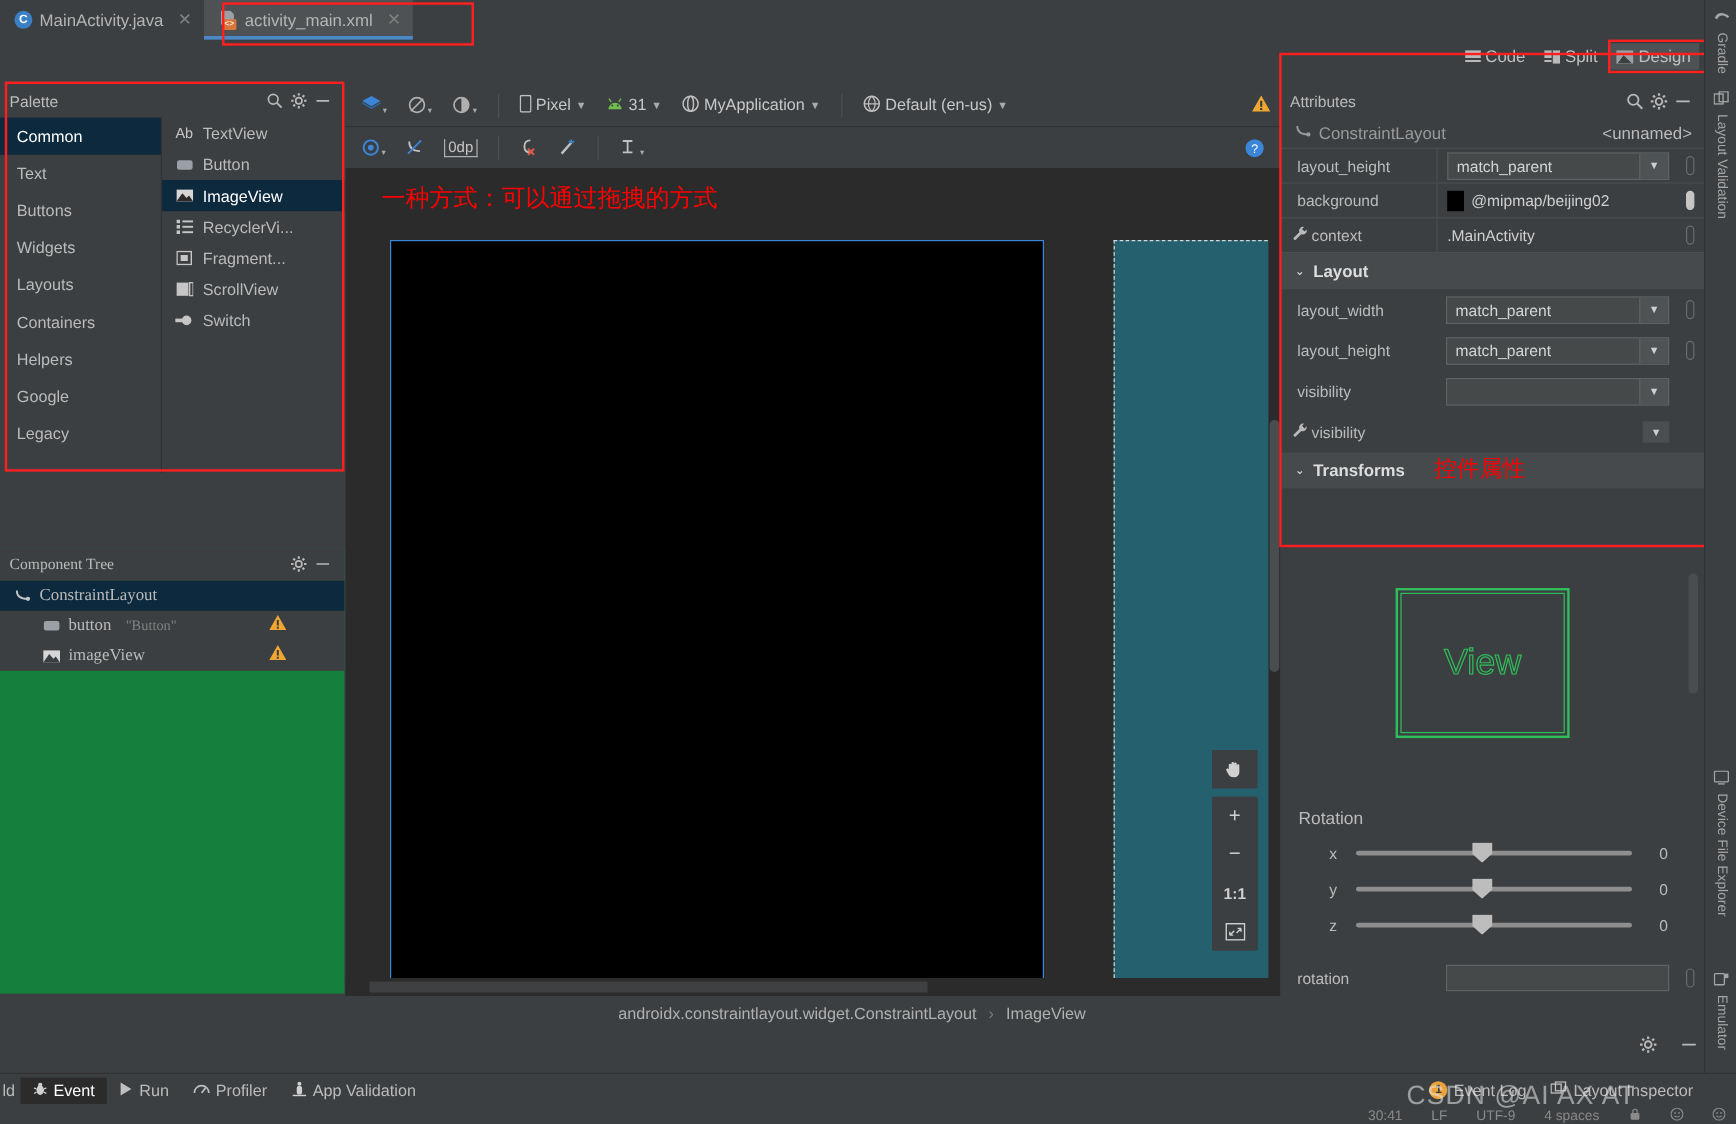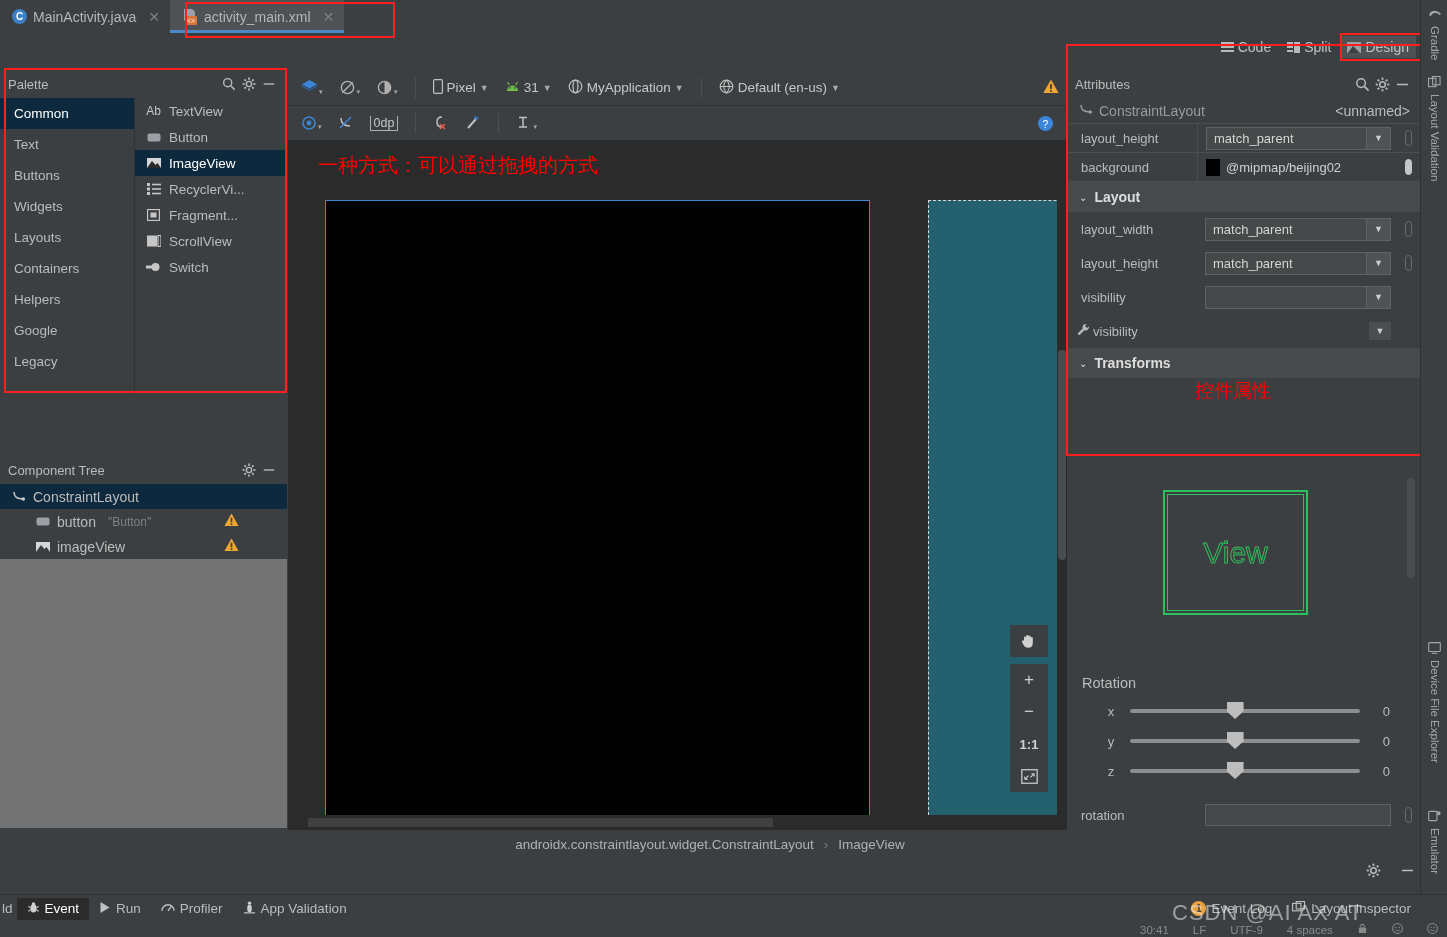--- a/index.html
+++ b/index.html
@@ -82,21 +82,21 @@
   .pal-body { display: flex; height: 296px; background: #3c3f41; }
   .pal-cats { width: 135px; background: #3c3f41; border-right: 1px solid #2f3133; }
   .pal-cat { height: 31px; display: flex; align-items: center; padding-left: 14px; font-size: 13.5px; color: #bbbbbb; }
   .pal-cat.sel { background: #0d293e; color: #ffffff; }
   .pal-items { flex: 1; }
   .pal-item { height: 26px; display: flex; align-items: center; gap: 7px; padding-left: 10px; font-size: 13.5px; color: #bbbbbb; }
   .pal-item.sel { background: #0d293e; color: #ffffff; }
   .gi { width: 17px; display: inline-flex; align-items: center; justify-content: center; }
 
   #comptree {
-    position: absolute; left: 0; top: 456px; width: 287px; height: 372px; background: #737373;
+    position: absolute; left: 0; top: 456px; width: 287px; height: 372px; background: #15803d; font-family: Liberation Serif, serif;
   }
   .ct-body { background: #3c3f41; }
   .ct-row { height: 25px; display: flex; align-items: center; gap: 6px; padding-left: 10px; font-size: 14px; }
   .ct-row.sel { background: #0d293e; }
   .ct-row .indent { width: 18px; }
   .ct-quote { color: #808080; font-size: 12px; margin-left: 6px; }
 
   
   #designtools {
     position: absolute; left: 288px; top: 70px; width: 779px; height: 70px; background: #3c3f41;
@@ -705,20 +705,36 @@
     <div class="at-row">
       <span class="at-label">background</span>
       <span class="at-divider"></span>
       <span class="at-val">
         <span class="swatch"></span>
         <span>@mipmap/beijing02</span>
         <span style="flex:1"></span>
         <span class="pin filled"></span>
       </span>
     </div>
+    <div class="at-row">
+      <span class="at-label shift">
+        <span>
+          <svg width="13" height="13" viewBox="0 0 14 14">
+              <path d="M12.8 3.4 a3.6 3.6 0 0 1-4.8 4.3 L3 12.7 a1.3 1.3 0 0 1-1.8-1.8 L6.2 6 A3.6 3.6 0 0 1 10.5 1.2 L8.6 3.1 l2.3 2.3 Z" fill="#b9b9b9"></path>
+            </svg>
+        </span>
+        <span>context</span>
+      </span>
+      <span class="at-divider"></span>
+      <span class="at-val">
+        <span>.MainActivity</span>
+        <span style="flex:1"></span>
+        <span class="pin"></span>
+      </span>
+    </div>
 
     <div class="at-section">
       <span style="font-size:10px;font-weight:normal;">⌄</span>
       <span>Layout</span>
     </div>
     <div class="at-row" style="height:34px;border-bottom:none;">
       <span class="at-label">layout_width</span>
       <span class="at-val">
         <span class="combo">
           <span>match_parent</span>

